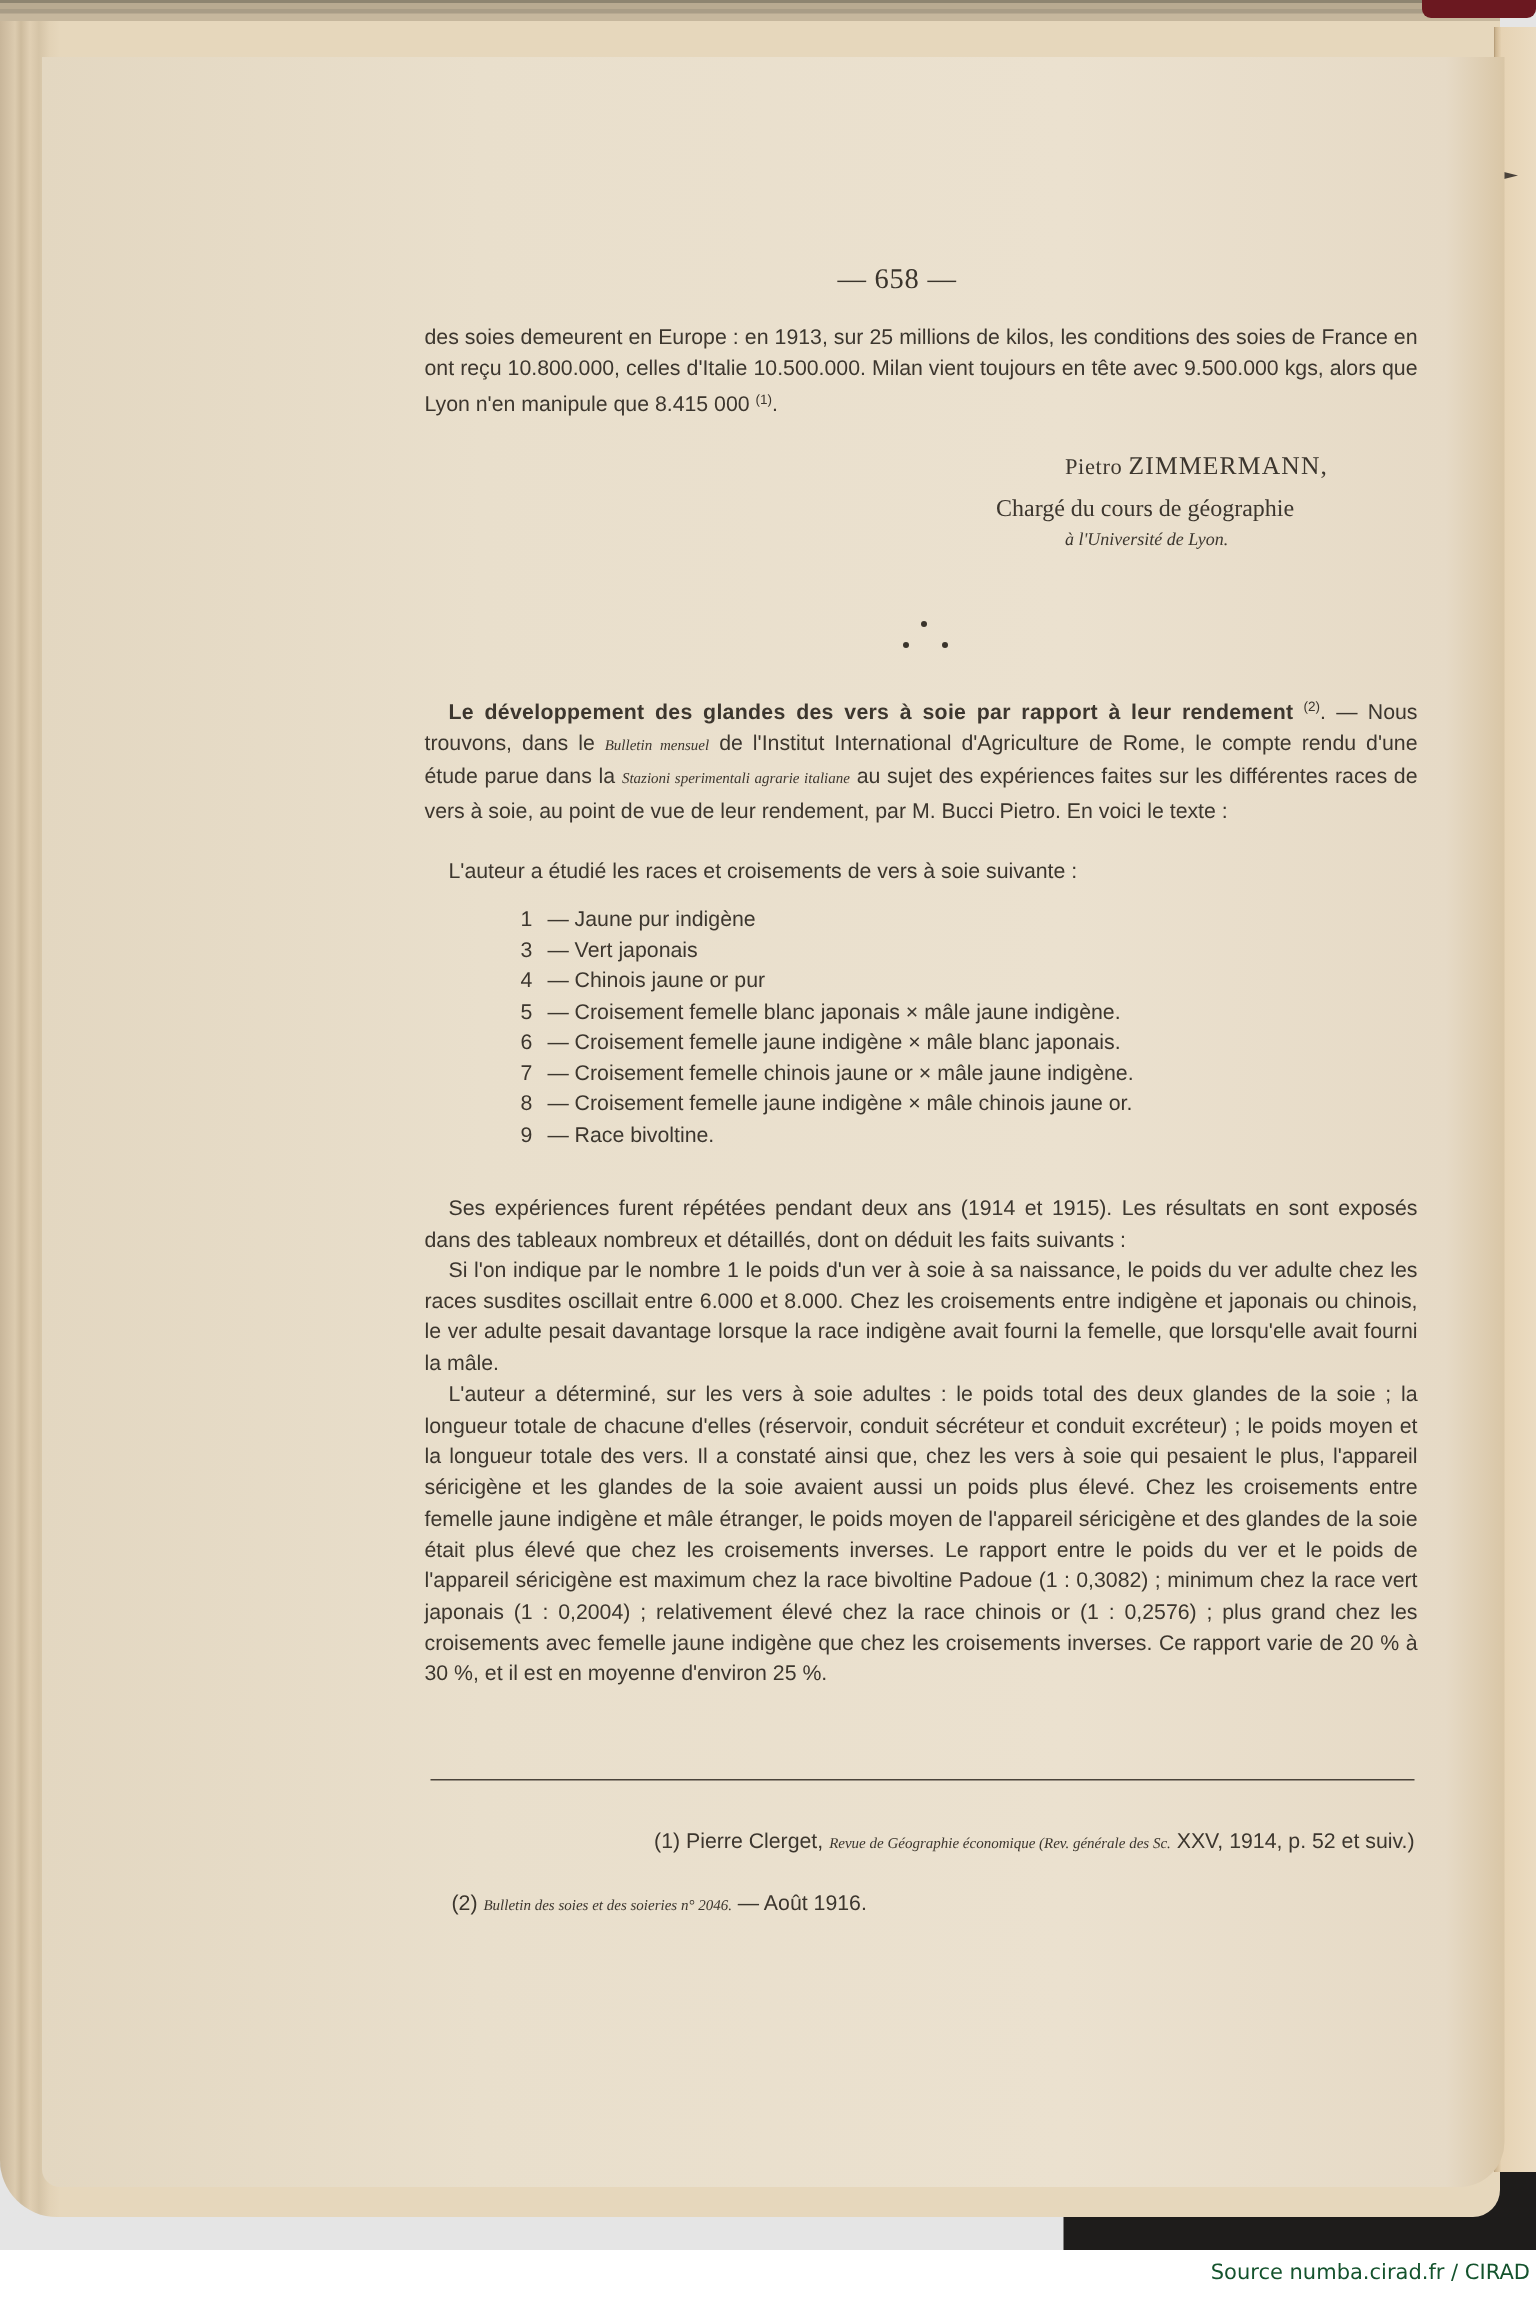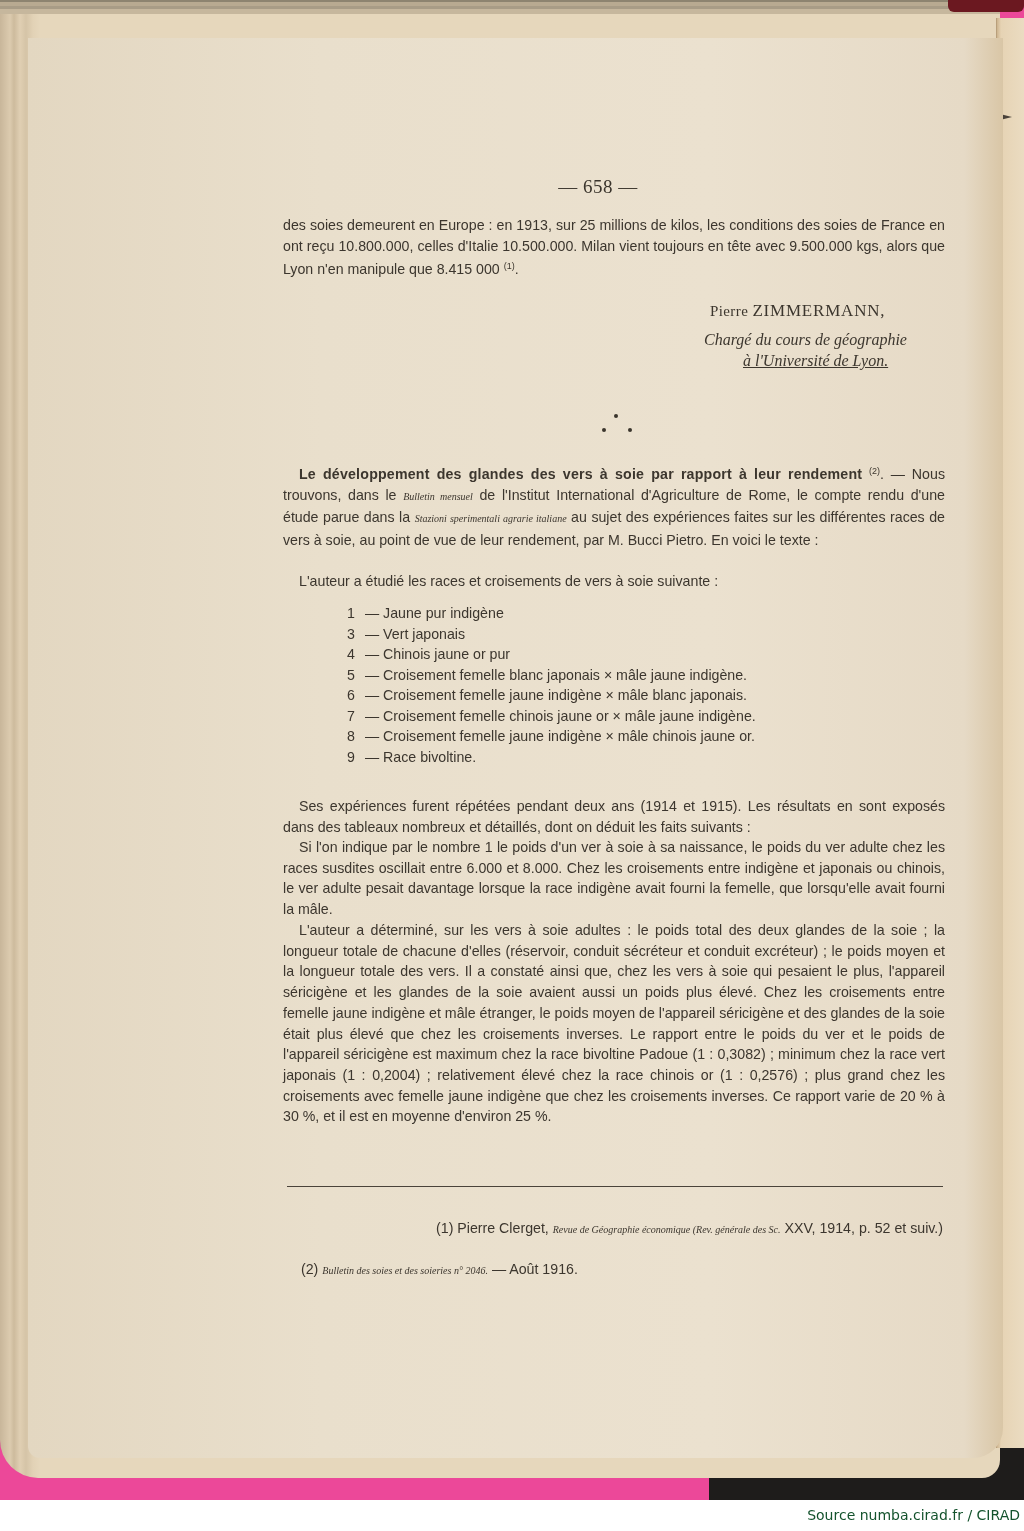--- a/index.html
+++ b/index.html
@@ -4,21 +4,21 @@
 <style>
   html, body { margin: 0; padding: 0; }
   body {
     width: 1024px; height: 1531px; position: relative; overflow: hidden;
     background: #ffffff;
     font-family: "Liberation Serif", "DejaVu Serif", serif;
     color: #3a342c;
   }
   .scan {
     position: absolute; left: 0; top: 0; width: 1024px; height: 1500px;
-    background: #ec4899; overflow: hidden;
+    background: #e5e5e5; overflow: hidden;
   }
   .dark-corner {
     position: absolute; right: 0; bottom: 0; width: 315px; height: 130px;
     background: #1e1c1b;
   }
   .bookmark {
     position: absolute; left: 948px; top: 0; width: 76px; height: 12px;
     background: #6b1820; border-radius: 0 0 6px 6px;
   }
   .page-stack {
@@ -52,22 +52,22 @@
     font-family: "Liberation Sans", "DejaVu Sans", sans-serif;
     font-stretch: condensed; font-size: 14.2px; line-height: 20.7px;
     text-align: justify; color: #3c362e;
   }
   .para .indent { display: inline-block; width: 16px; }
   .sig {
     position: absolute; font-size: 15px; color: #3c362e;
   }
   .sig.name { left: 710px; top: 301px; letter-spacing: 0.4px; }
   .sig.name .sc { font-size: 17px; letter-spacing: 0.8px; }
-  .sig.role { font-style: italic; font-size: 16px; left: 664px; top: 331px; margin-left: 40px; }
-  .sig.univ { font-style: italic; font-size: 16px; left: 743px; top: 352px; text-decoration: underline; }
+  .sig.role { font-size: 16px; left: 664px; top: 331px; }
+  .sig.univ { font-style: italic; font-size: 12px; left: 710px; top: 352px; }
   .stars { position: absolute; left: 566px; top: 410px; width: 60px; height: 30px; }
   .stars span { position: absolute; width: 4px; height: 4px; background: #3a342c; border-radius: 50%; }
   .heading-bold { font-weight: bold; font-family: "Liberation Sans", "DejaVu Sans", sans-serif; font-stretch: normal; letter-spacing: 0.2px; }
   .list {
     position: absolute; left: 300px; top: 603px; width: 520px;
     font-family: "Liberation Sans", "DejaVu Sans", sans-serif; font-size: 14.2px; line-height: 20.5px; color: #3c362e;
   }
   .list .item { white-space: nowrap; margin-left: 47px; }
   .list .num { display: inline-block; width: 14px; }
   .rule {
@@ -98,21 +98,21 @@
 
   <div class="content">
     <div class="pagenum">— 658 —</div>
 
     <div class="para" style="top:215px;">
       <span>des soies demeurent en Europe : en 1913, sur 25 millions de kilos, les conditions des soies de France en ont reçu 10.800.000, celles d'Italie 10.500.000. Milan vient toujours en tête avec 9.500.000 kgs, alors que Lyon n'en manipule que 8.415 000</span>
       <sup>(1)</sup><span>.</span>
     </div>
 
     <div class="sig name">
-      <span>Pierre</span>
+      <span>Pietro</span>
       <span class="sc" style="text-transform:uppercase;">Zimmermann,</span>
     </div>
     <div class="sig role">Chargé du cours de géographie</div>
     <div class="sig univ">à l'Université de Lyon.</div>
 
     <div class="stars">
       <span style="left:48px; top:4px;"></span>
       <span style="left:36px; top:18px;"></span>
       <span style="left:62px; top:18px;"></span>
     </div>

